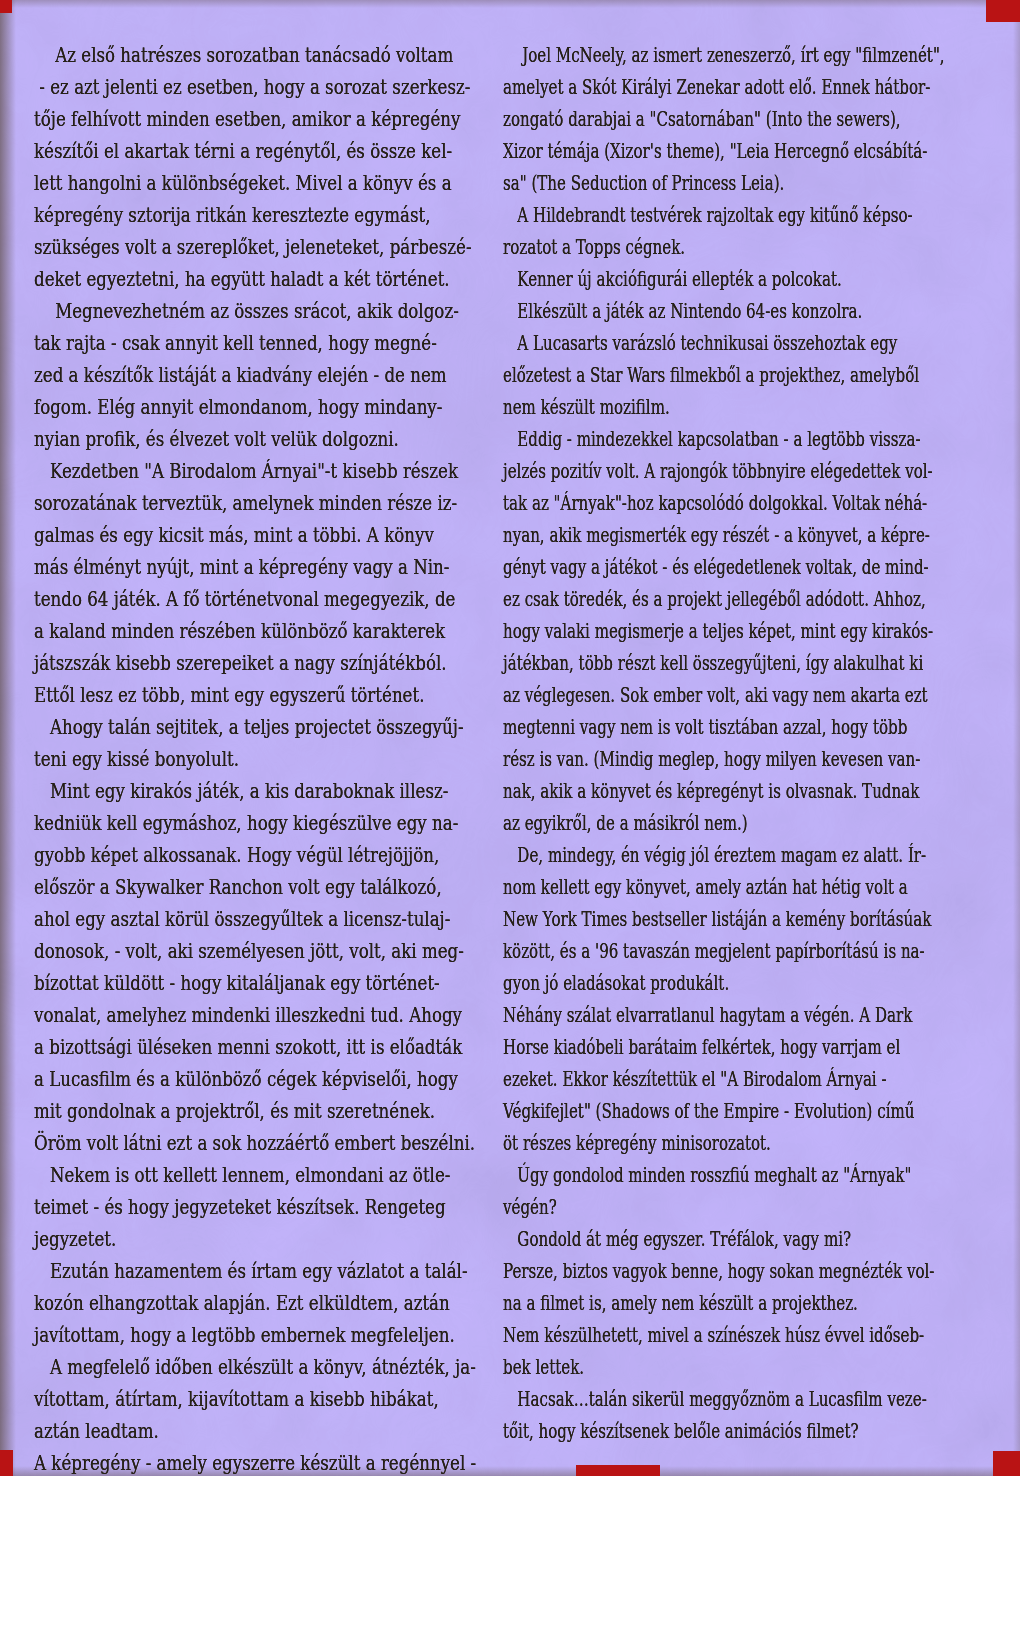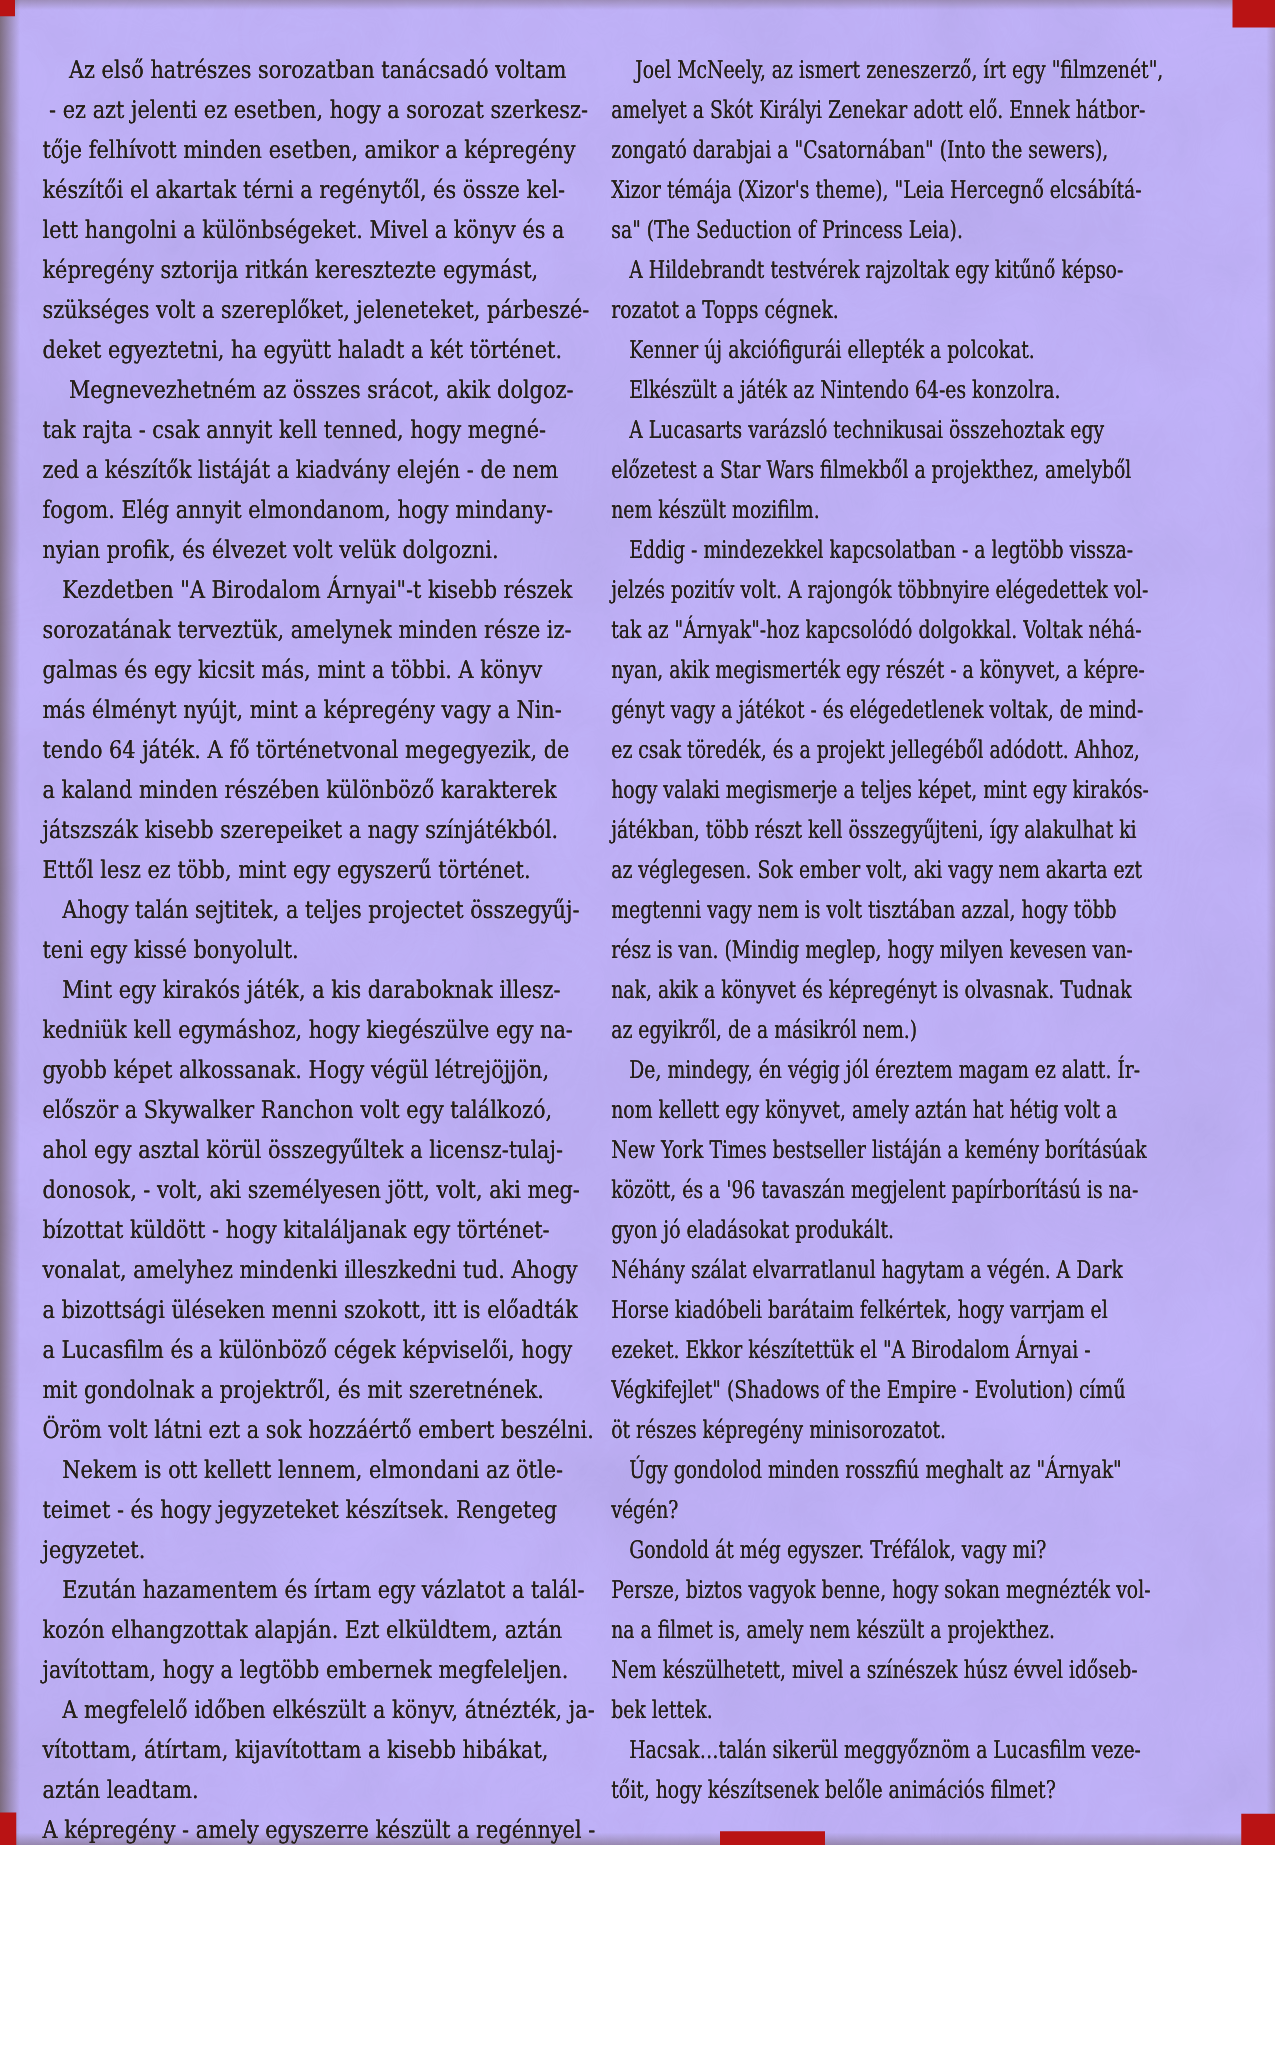--- a/index.html
+++ b/index.html
@@ -49,21 +49,21 @@
     position: absolute;
     left: 34px; top: 40px;
     width: 952px;
     display: flex;
   }
 
   .col {
     overflow: visible;
   }
   .col-left  { width: 444px; }
-  .col-right { width: 468px; margin-left: 11px; }
+  .col-right { width: 468px; margin-left: 25px; }
 
   .col-inner {
     transform-origin: 0 0;
     white-space: pre-wrap;
     color: #262017;
     font-size: 19.5px;
     line-height: 32px;
     text-shadow: 0 0 0.4px #262017;
   }
   .col-left  .col-inner { width: 520px; transform: scale(0.854, 1); }

